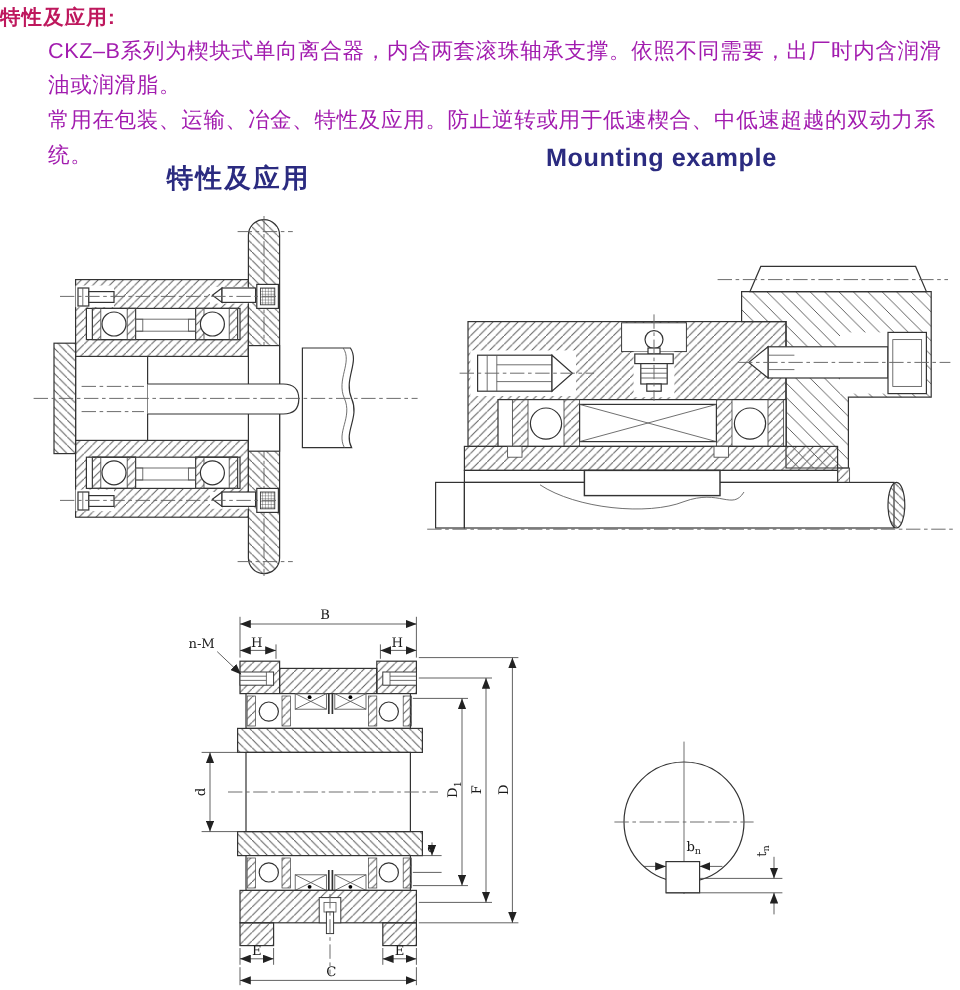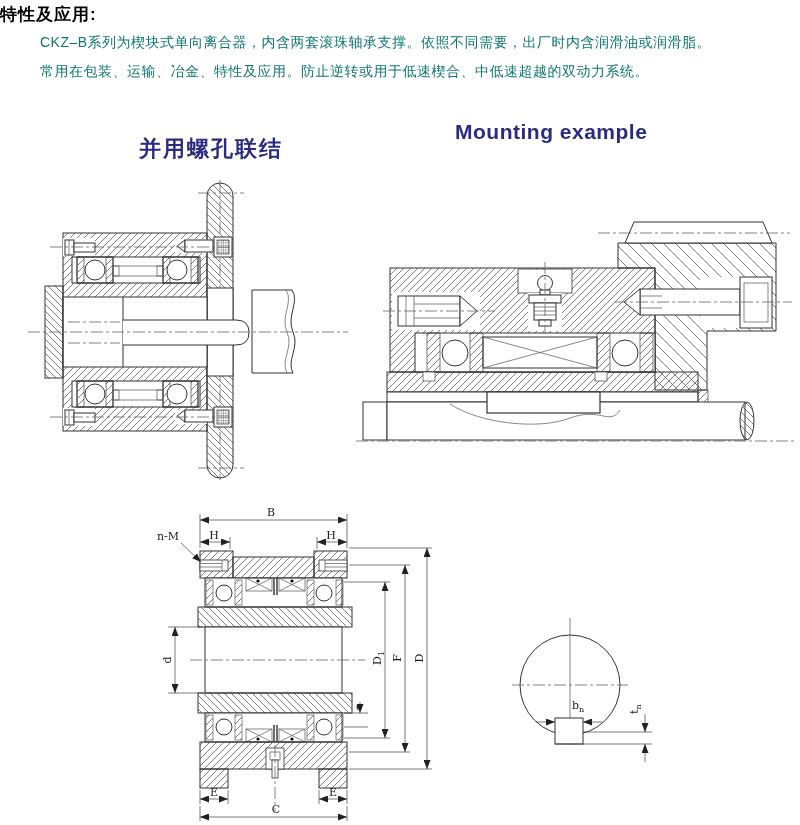--- a/index.html
+++ b/index.html
@@ -1,21 +1,21 @@
 <!DOCTYPE html>
 <html><head>
 <meta charset="utf-8">
 <style>
   html,body{margin:0;padding:0;background:#fff;}
   #page{position:relative;width:800px;height:825px;background:#fff;overflow:hidden;
         font-family:"Liberation Sans",sans-serif;color:#111;}
   .doc-title{position:absolute;left:0px;top:3px;font-size:17px;font-weight:bold;
-             color:#000000;letter-spacing:1px;}
-  .intro{position:absolute;left:40px;top:28px;width:758px;font-size:14px;
-         line-height:29px;color:#0f766e;letter-spacing:0.5px;}
+             color:#be185d;letter-spacing:1px;}
+  .intro{position:absolute;left:40px;top:28px;width:758px;font-size:18px;
+         line-height:29px;color:#a21caf;letter-spacing:0.5px;}
   .h-zh{position:absolute;left:139px;top:134px;font-size:22px;font-weight:bold;
         color:#2b2b80;letter-spacing:2px;}
   .h-en{position:absolute;left:455px;top:120px;font-size:21px;font-weight:bold;
         color:#2b2b80;letter-spacing:0.5px;}
   svg{position:absolute;overflow:visible;}
   .dim{font-family:"DejaVu Serif",serif;font-size:11px;fill:#1a1a1a;}
   .sub{font-size:8px;}
   .cl{stroke:#666;stroke-width:0.8;stroke-dasharray:12 3 3 3;fill:none;}
   .ol{stroke:#333;stroke-width:1;fill:none;}
   .th{stroke:#555;stroke-width:0.7;fill:none;}
@@ -46,21 +46,21 @@
     </defs>
   </svg>
 
   <div class="doc-title">特性及应用:</div>
 
   <div class="intro">
     <div>CKZ–B系列为楔块式单向离合器，内含两套滚珠轴承支撑。依照不同需要，出厂时内含润滑油或润滑脂。</div>
     <div>常用在包装、运输、冶金、特性及应用。防止逆转或用于低速楔合、中低速超越的双动力系统。</div>
   </div>
 
-  <div class="h-zh">并用螺孔联结</div>
+  <div class="h-zh">特性及应用</div>
   <div class="h-en">Mounting example</div>
 
   <svg style="left:25px;top:180px" width="325" height="300" viewBox="25 180 325 300">
 
     <g>
       <rect x="207" y="183" width="26" height="295" rx="13" fill="url(#hB)" stroke="#333"></rect>
       <line x1="220" y1="180" x2="220" y2="480" class="cl"></line>
       <line x1="198" y1="193" x2="244" y2="193" class="cl"></line>
       <line x1="198" y1="468" x2="244" y2="468" class="cl"></line>
       <rect x="207" y="288" width="26" height="88" fill="#fff" stroke="#333"></rect>

